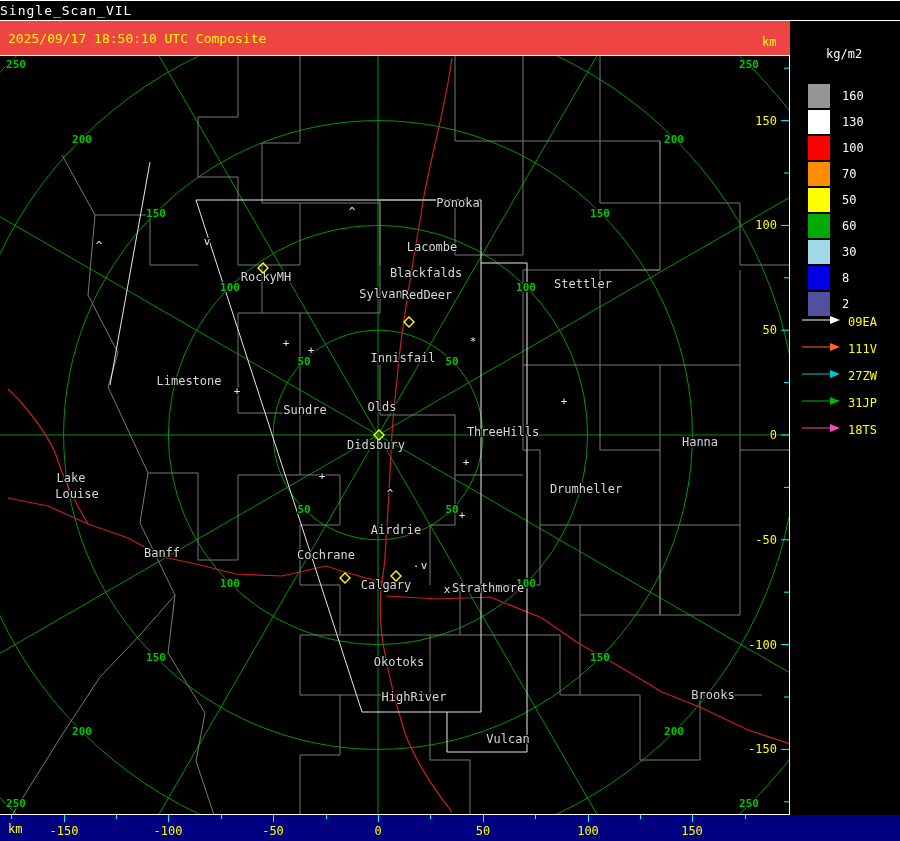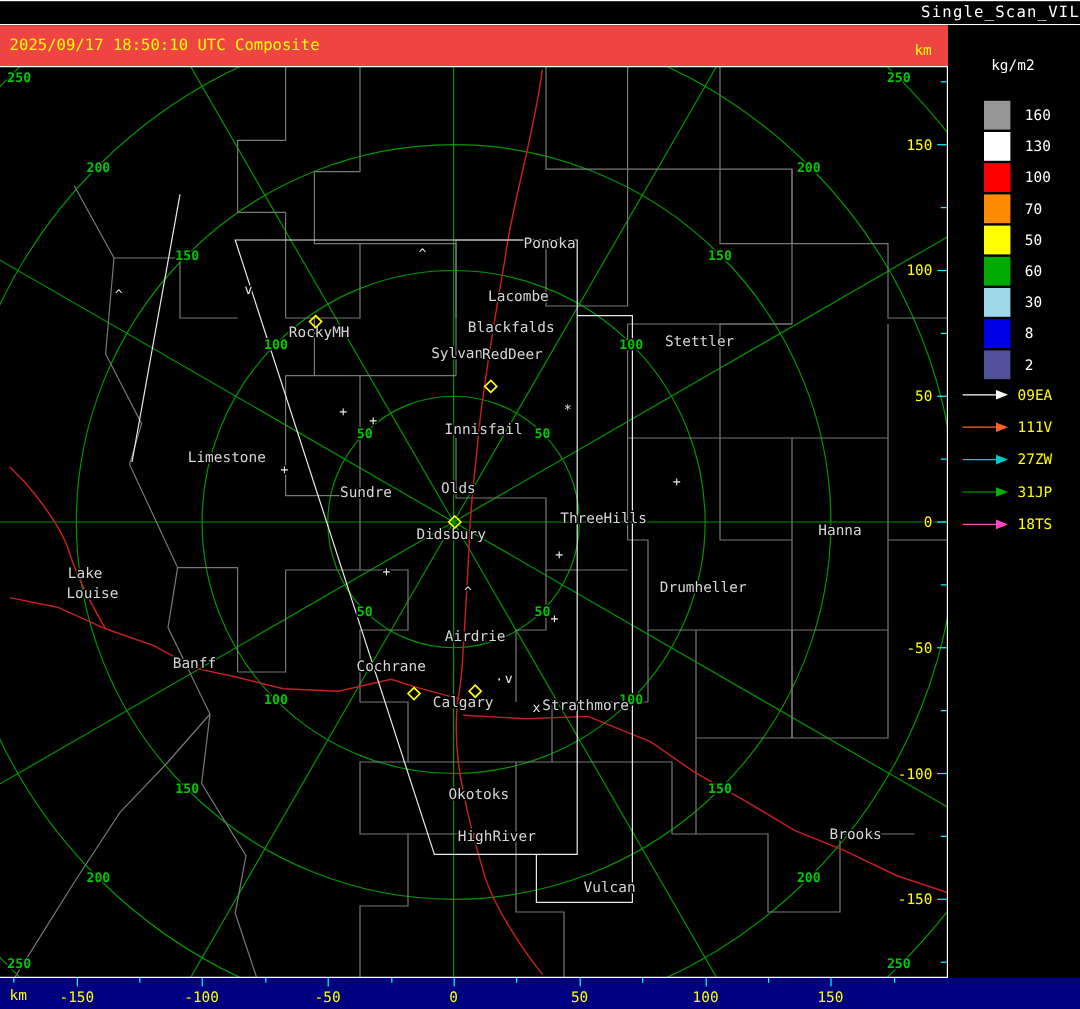--- a/index.html
+++ b/index.html
@@ -1,43 +1,43 @@
 <!DOCTYPE html>
 <html><head>
 <meta charset="utf-8">
 <style>
   html,body{margin:0;padding:0;background:#000;}
   body{width:900px;height:841px;position:relative;overflow:hidden;
        font-family:"DejaVu Sans Mono",monospace;}
 
   .titlebar{position:absolute;top:0;left:0;width:900px;height:21px;box-sizing:border-box;
             border-top:1px solid #fff;border-bottom:1px solid #fff;background:#000;
-            display:flex;align-items:center;justify-content:flex-end;}
+            display:flex;align-items:center;justify-content:flex-start;}
   .titlebar span{color:#fff;font-size:13px;letter-spacing:1px;}
 
   .infobar{position:absolute;top:21px;left:0;width:790px;height:34px;background:#ef4444;}
   .timestamp{position:absolute;left:8px;top:10px;color:#ffff00;font-size:13px;white-space:pre;}
   .yunit{position:absolute;left:762px;top:14px;color:#ffff00;font-size:12px;}
 
   .mapwrap{position:absolute;top:55px;left:0;width:790px;height:760px;background:#000;}
   #map-svg text{font-family:"DejaVu Sans Mono",monospace;paint-order:stroke;stroke:#000;
                 stroke-width:2.5px;stroke-linejoin:round;}
   .city-label{fill:#d6d6d6;font-size:12px;}
   .ring-label{font-size:11px;font-weight:bold;}
   .axis-ylabel{fill:#ffff00;font-size:12px;}
   .sym{fill:#e8e8e8;font-size:11px;}
 
   .panel{position:absolute;left:790px;top:21px;width:110px;height:794px;background:#000;}
   .kgm2{position:absolute;left:36px;top:26px;color:#ffffff;font-size:12px;text-align:center;}
   .scale{position:absolute;left:18px;top:62px;}
-  .scale-row{display:flex;align-items:center;height:26px;margin-left:12px;}
+  .scale-row{display:flex;align-items:center;height:26px;}
   .swatch{width:22px;height:24px;flex:0 0 22px;}
   .scale-val{color:#ffffff;font-size:12px;margin-left:12px;}
   .sites{position:absolute;left:12px;top:294px;}
-  .site-row{display:flex;align-items:center;height:27px;text-decoration:underline;}
+  .site-row{display:flex;align-items:flex-start;height:27px;text-decoration:underline;}
   .site-id{color:#ffff00;font-size:12px;margin-left:8px;}
 
   .bottombar{position:absolute;top:815px;left:0;width:900px;height:26px;background:#000080;}
   .xunit{position:absolute;left:8px;top:7px;color:#ffff00;font-size:12px;}
   .xlabel{position:absolute;top:9px;color:#ffff00;font-size:12px;transform:translateX(-50%);white-space:pre;}
   .xtick{position:absolute;top:0;width:1px;background:#00ffff;}
 </style>
 </head>
 <body>
 

